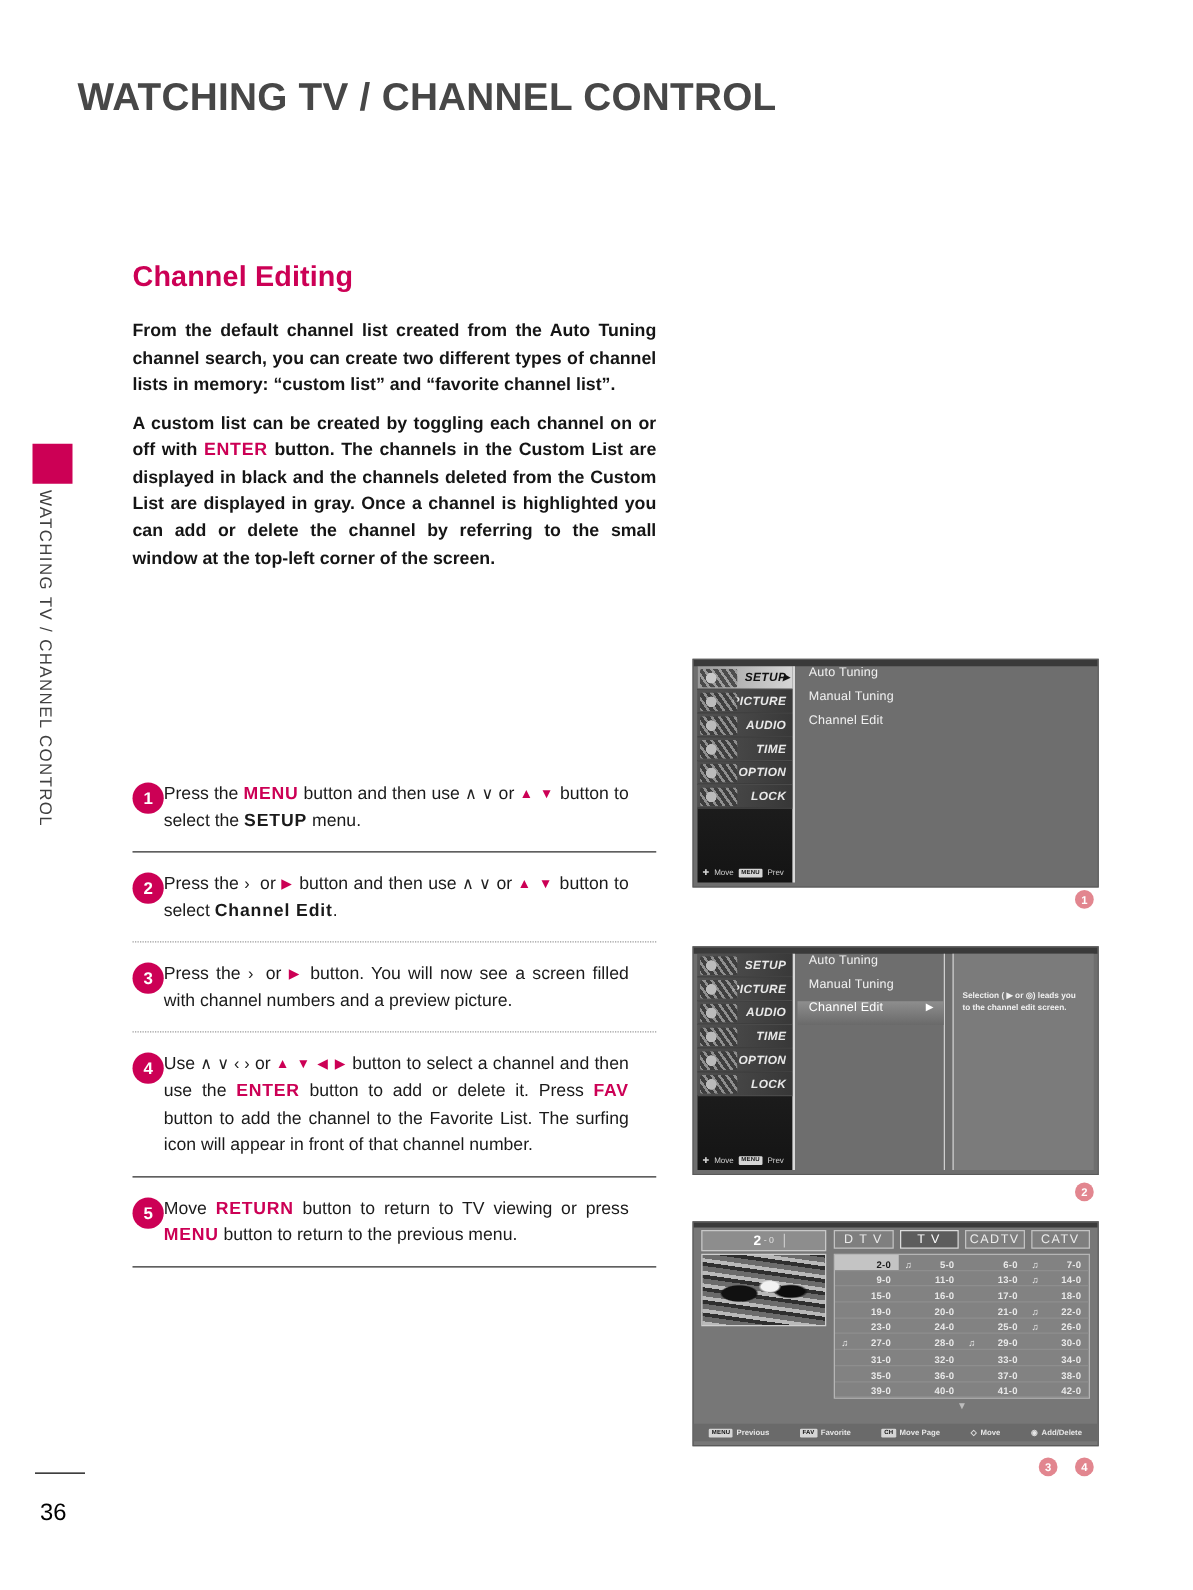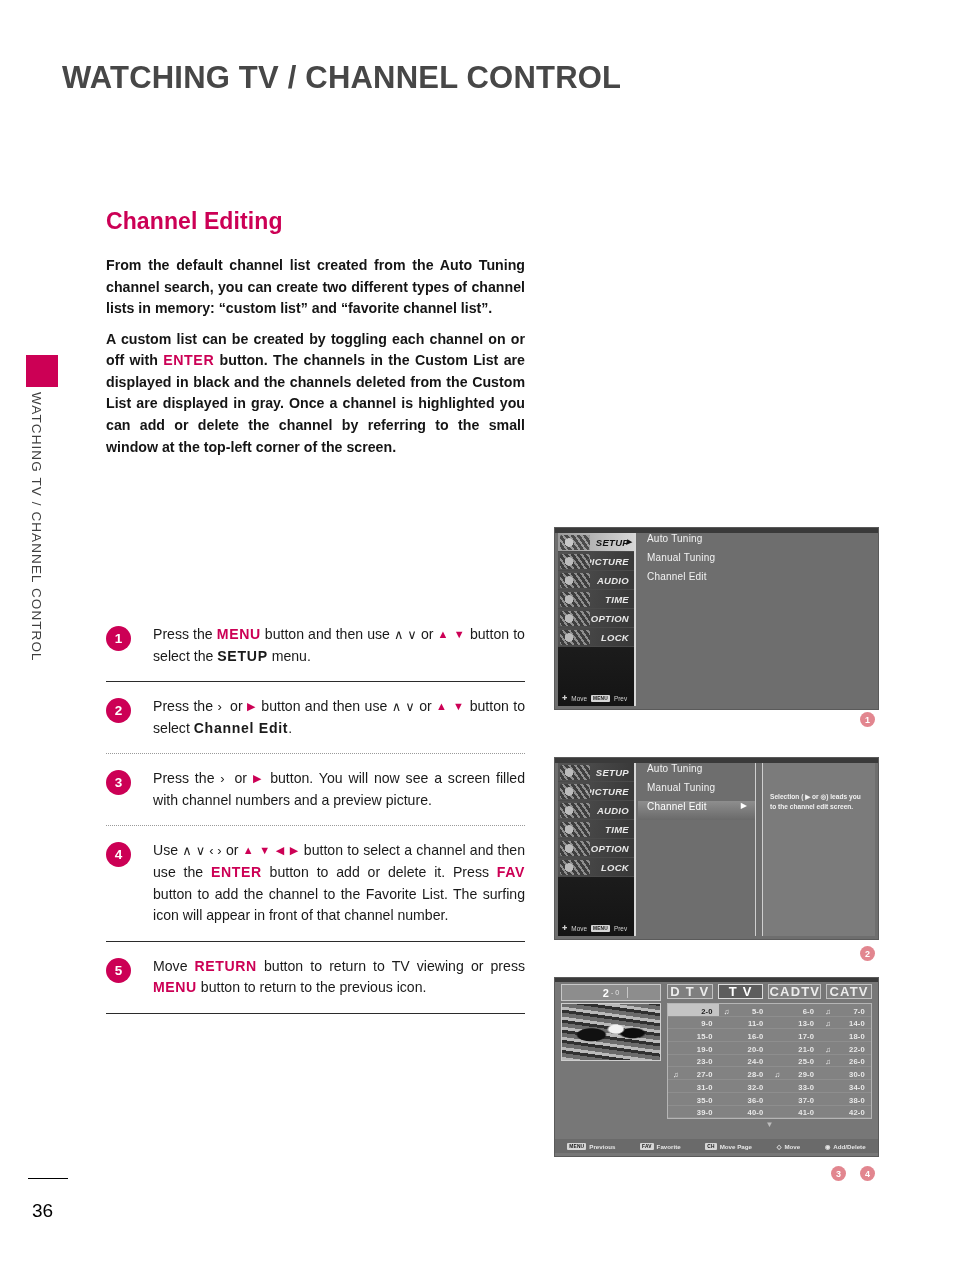--- a/index.html
+++ b/index.html
@@ -56,21 +56,21 @@
   .step { display: flex; padding: 14px 0 14px 0; }
   .badge {
     flex: 0 0 auto;
     width: 25px; height: 25px; border-radius: 50%;
     background: #cc0055; color: #fff;
     font-size: 13.5px; font-weight: 700;
     display: flex; align-items: center; justify-content: center;
     margin-top: 2px;
   }
   .step-text {
-    margin-left: 22px; width: 372px;
+    width: 372px;
     font-size: 14.1px; line-height: 1.53; color: #1a1a1a;
     font-weight: 400; text-align: justify;
   }
   .step-text .b { font-weight: 700; letter-spacing: 0.7px; }
   .arrowglyph { color: #cc0055; font-size: 11px; vertical-align: 1px; letter-spacing:1px;}
   .chev { color: #222; font-size: 13px; }
   .sp { display:inline-block; width:4px; }
 
   
   .pagenum-rule {
@@ -163,21 +163,21 @@
     background:
       radial-gradient(ellipse at 30% 55%, #111 0 14%, rgba(0,0,0,0) 16%),
       radial-gradient(ellipse at 55% 45%, #f2f2f2 0 9%, rgba(0,0,0,0) 12%),
       radial-gradient(ellipse at 72% 52%, #0c0c0c 0 11%, rgba(0,0,0,0) 14%),
       repeating-linear-gradient(8deg, #b9b9b9 0 3px, #6b6b6b 3px 7px, #2f2f2f 7px 10px);
   }
   .ce-tabs { position:absolute; left:112px; top:6px; right:6px; display:flex; gap:5px; }
   .ce-tab {
     flex:1; height:15px; border:1px solid #c2c2c2; background:#7f7f7f;
     display:flex; align-items:center; justify-content:center;
-    font-size:13px; font-weight:700; color:#ececec; letter-spacing:1.2px;
+    font-size:10px; font-weight:400; color:#ececec; letter-spacing:1.2px;
   }
   .ce-tab.active { background:#5d5d5d; color:#fff; border-color:#dcdcdc; }
   .ce-grid {
     position:absolute; left:112px; top:25px; right:6px; height:116px;
     background:#828282; border:1px solid #b5b5b5;
   }
   .ce-row { display:flex; height:12.7px; border-bottom:1px solid #8e8e8e; }
   .ce-row:last-child { border-bottom:none; }
   .ce-cell {
     flex:1; display:flex; align-items:flex-end; justify-content:flex-end;
@@ -263,21 +263,21 @@
       <div class="step-text">
         <span>Use </span><span class="chev">∧ ∨ ‹ ›</span><span> or </span><span class="arrowglyph">▲ ▼ ◀ ▶</span><span> button to select a channel and then use the </span><span class="kw">ENTER</span><span> button  to add or delete it. Press </span><span class="kw">FAV</span><span> button to add the channel to the Favorite List. The surfing icon will appear in front of that channel number.</span>
       </div>
     </div>
 
     <div class="rule-solid"></div>
 
     <div class="step">
       <div class="badge">5</div>
       <div class="step-text">
-        <span>Move </span><span class="kw">RETURN</span><span> button to return to TV viewing or press </span><span class="kw">MENU</span><span> button to return to the previous icon.</span>
+        <span>Move </span><span class="kw">RETURN</span><span> button to return to TV viewing or press </span><span class="kw">MENU</span><span> button to return to the previous menu.</span>
       </div>
     </div>
 
     <div class="rule-solid"></div>
   </div>
 
   <div class="tv tv1">
     <div class="menu-screen">
       <div class="menu-topbar"></div>
       <div class="menu-left">

